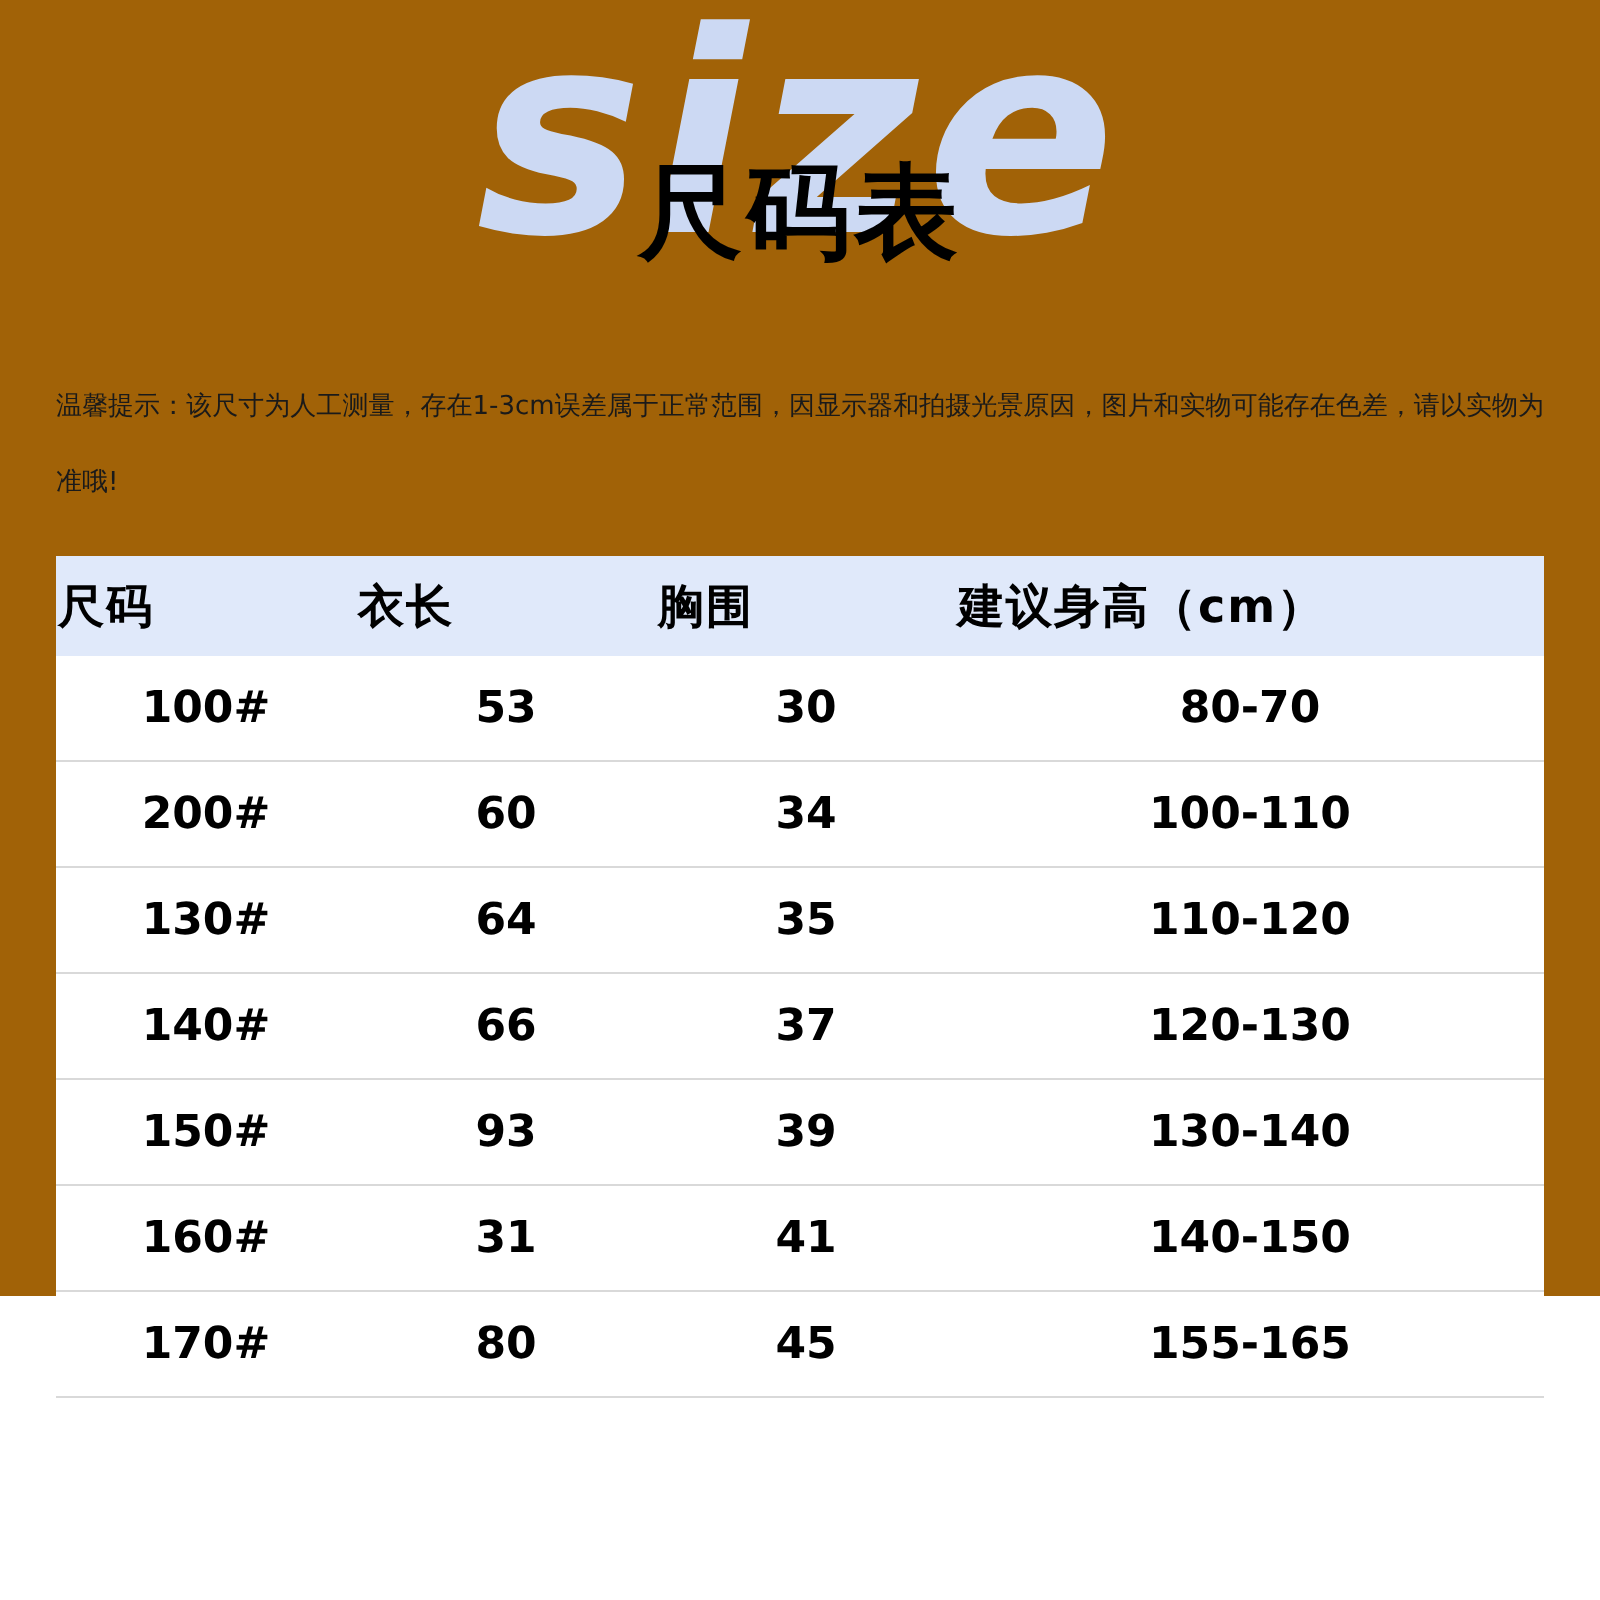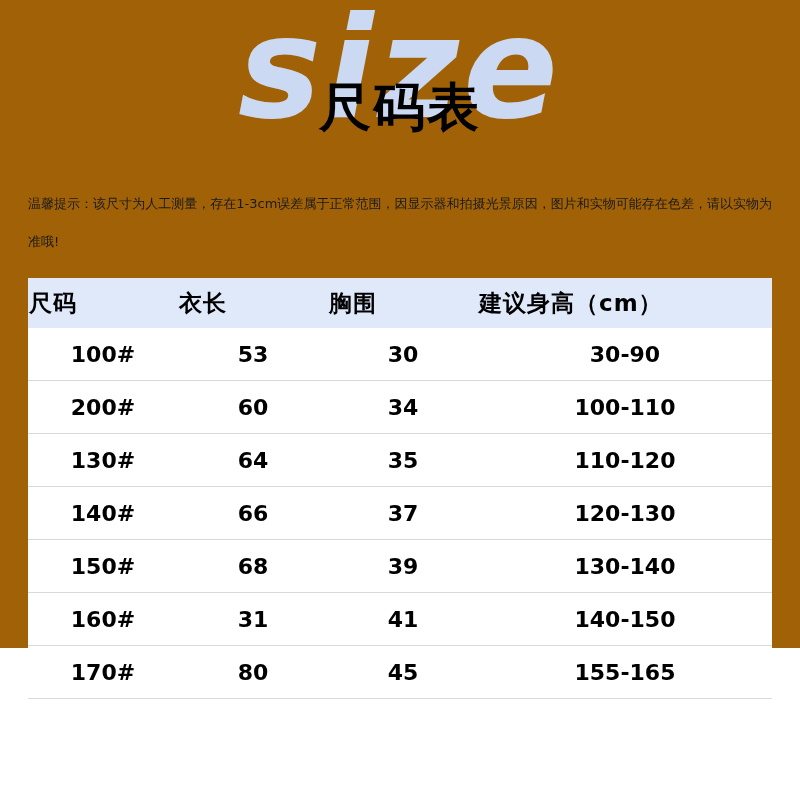--- a/index.html
+++ b/index.html
@@ -135,21 +135,21 @@
         <th>衣长</th>
         <th>胸围</th>
         <th>建议身高（cm）</th>
       </tr>
     </thead>
     <tbody>
       <tr>
         <td class="size-cell">100#</td>
         <td>53</td>
         <td>30</td>
-        <td>30-90</td>
+        <td>80-70</td>
       </tr>
       <tr>
         <td class="size-cell">200#</td>
         <td>60</td>
         <td>34</td>
         <td>100-110</td>
       </tr>
       <tr>
         <td class="size-cell">130#</td>
         <td>64</td>
@@ -157,21 +157,21 @@
         <td>110-120</td>
       </tr>
       <tr>
         <td class="size-cell">140#</td>
         <td>66</td>
         <td>37</td>
         <td>120-130</td>
       </tr>
       <tr>
         <td class="size-cell">150#</td>
-        <td>68</td>
+        <td>93</td>
         <td>39</td>
         <td>130-140</td>
       </tr>
       <tr>
         <td class="size-cell">160#</td>
         <td>31</td>
         <td>41</td>
         <td>140-150</td>
       </tr>
       <tr>

